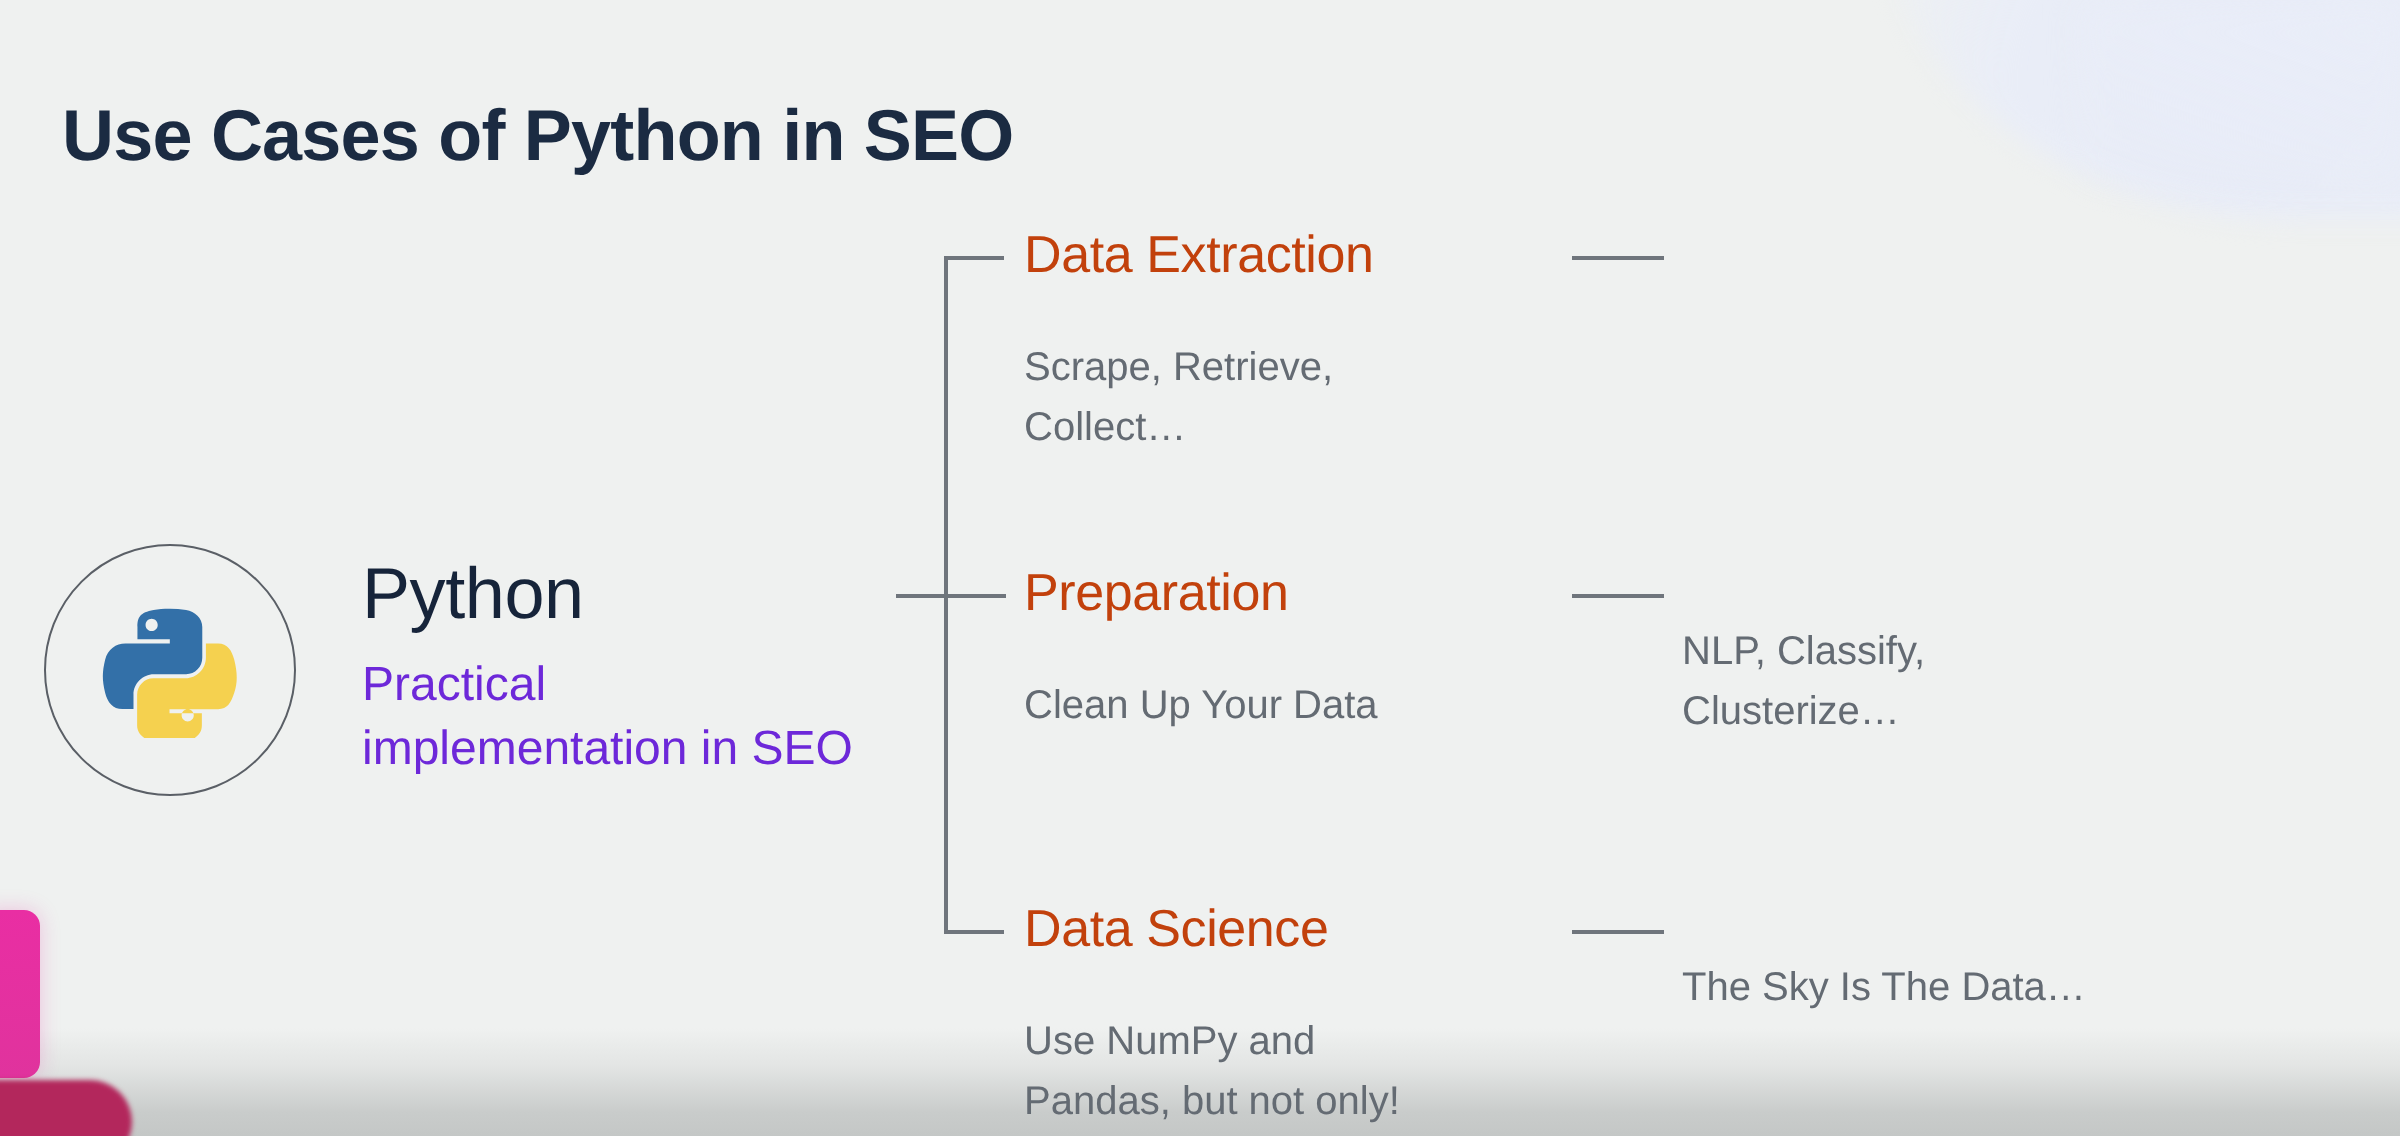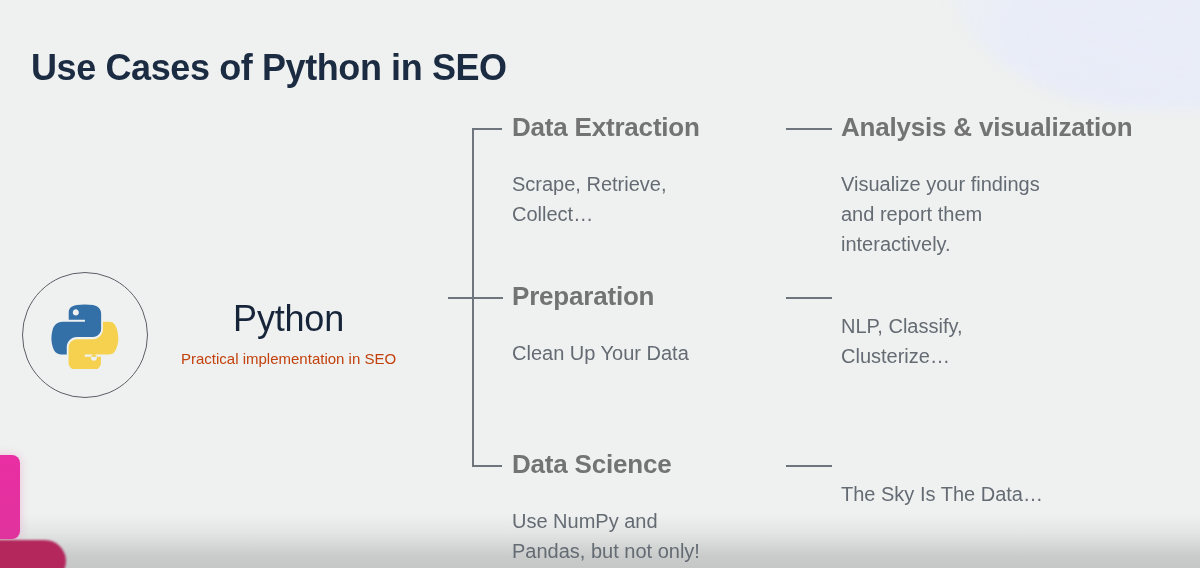--- a/index.html
+++ b/index.html
@@ -88,47 +88,46 @@
     background:transparent;
   }
   .py-circle svg { display:block; }
   .py-text { margin-left:33px; }
   .py-title {
     font-size:36px;
     font-weight:400;
     color:#16243a;
     line-height:1.05;
     letter-spacing:-0.2px;
-    text-align:center;
   }
   .py-sub {
     margin-top:11px;
-    font-size:15px;
+    font-size:24px;
     font-weight:500;
-    color:#c2410c;
+    color:#6d28d9;
     line-height:1.36;
     max-width:260px;
   }
 
   
   .conn { position:absolute; background:#6f757c; pointer-events:none; }
   .trunk      { left:472px; top:128px;  width:1.6px; height:338px; }
   .stub-top   { left:472px; top:128px;  width:30px;  height:1.6px; }
   .stub-mid   { left:448px; top:297px;  width:55px;  height:1.6px; }
   .stub-bot   { left:472px; top:465px;  width:30px;  height:1.6px; }
   .dash-r1    { left:786px; top:128px;  width:46px;  height:2.1px; }
   .dash-r2    { left:786px; top:297px;  width:46px;  height:2.1px; }
   .dash-r3    { left:786px; top:465px;  width:46px;  height:2.1px; }
 
   
   .item { position:absolute; }
   .item-h {
     font-size:26px;
-    font-weight:bold;
-    color:#737373;
+    font-weight:normal;
+    color:#c2410c;
     line-height:1.05;
     letter-spacing:-0.2px;
     white-space:nowrap;
   }
   .item-b {
     margin-top:28px;
     font-size:20px;
     font-weight:400;
     color:#646b73;
     line-height:1.50;
@@ -188,24 +187,20 @@
     <div class="item-h">Data Science</div>
     <div class="item-b">Use NumPy and
 Pandas, but not only!</div>
   </div>
   <div class="item col-mid row2">
     <div class="item-h">Preparation</div>
     <div class="item-b">Clean Up Your Data</div>
   </div>
 
   <div class="item col-rgt row1">
-    <div class="item-h">Analysis &amp; visualization</div>
-    <div class="item-b">Visualize your findings
-and report them
-interactively.</div>
   </div>
   <div class="item col-rgt row2">
     <div class="item-b">NLP, Classify,
 Clusterize…</div>
   </div>
   <div class="item col-rgt row3">
     <div class="item-b">The Sky Is The Data…</div>
   </div>
 
 </div>

